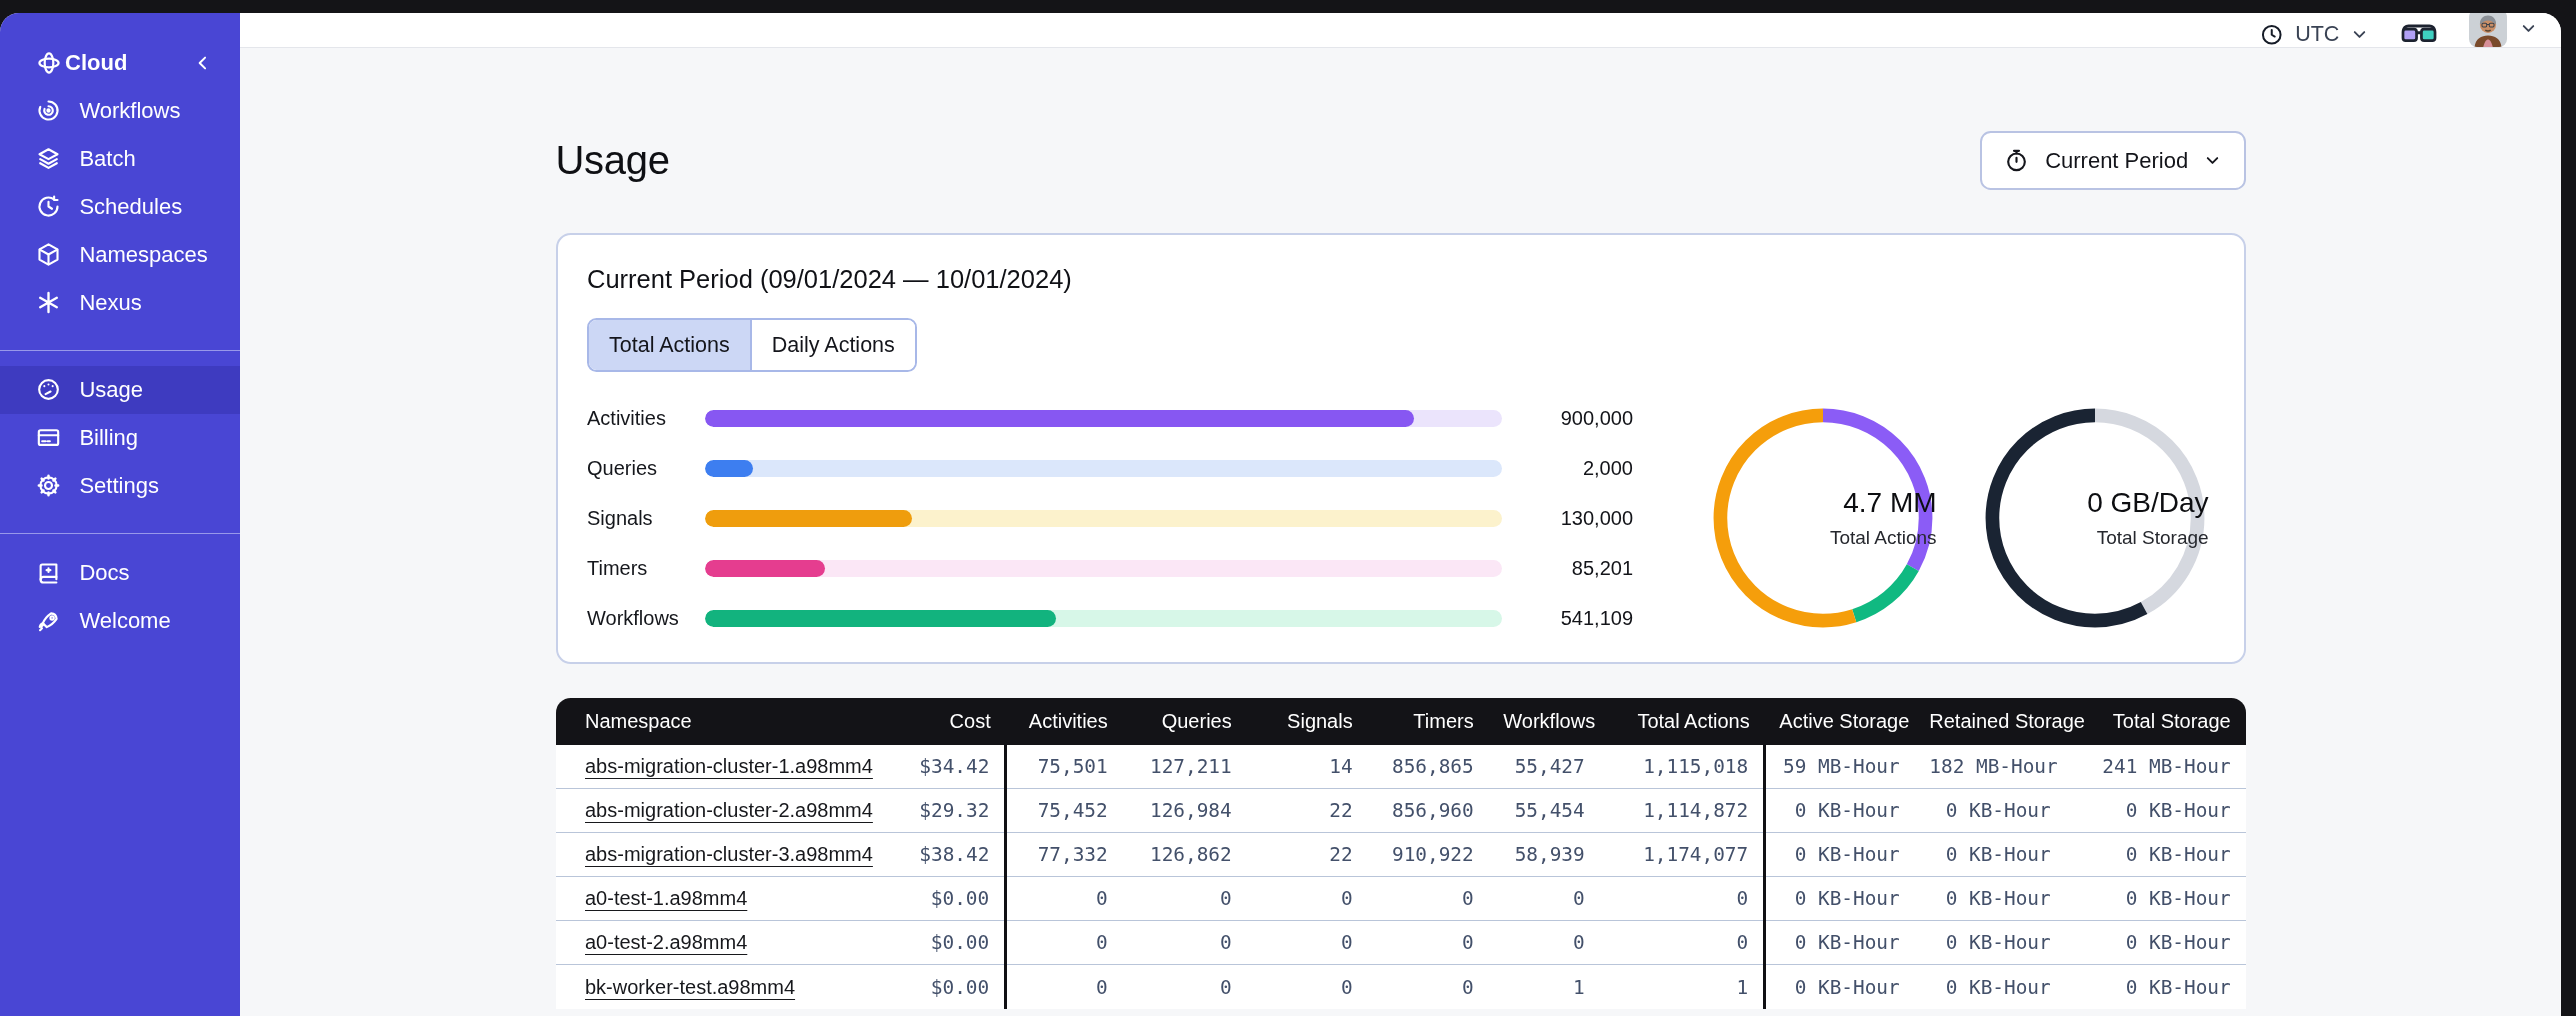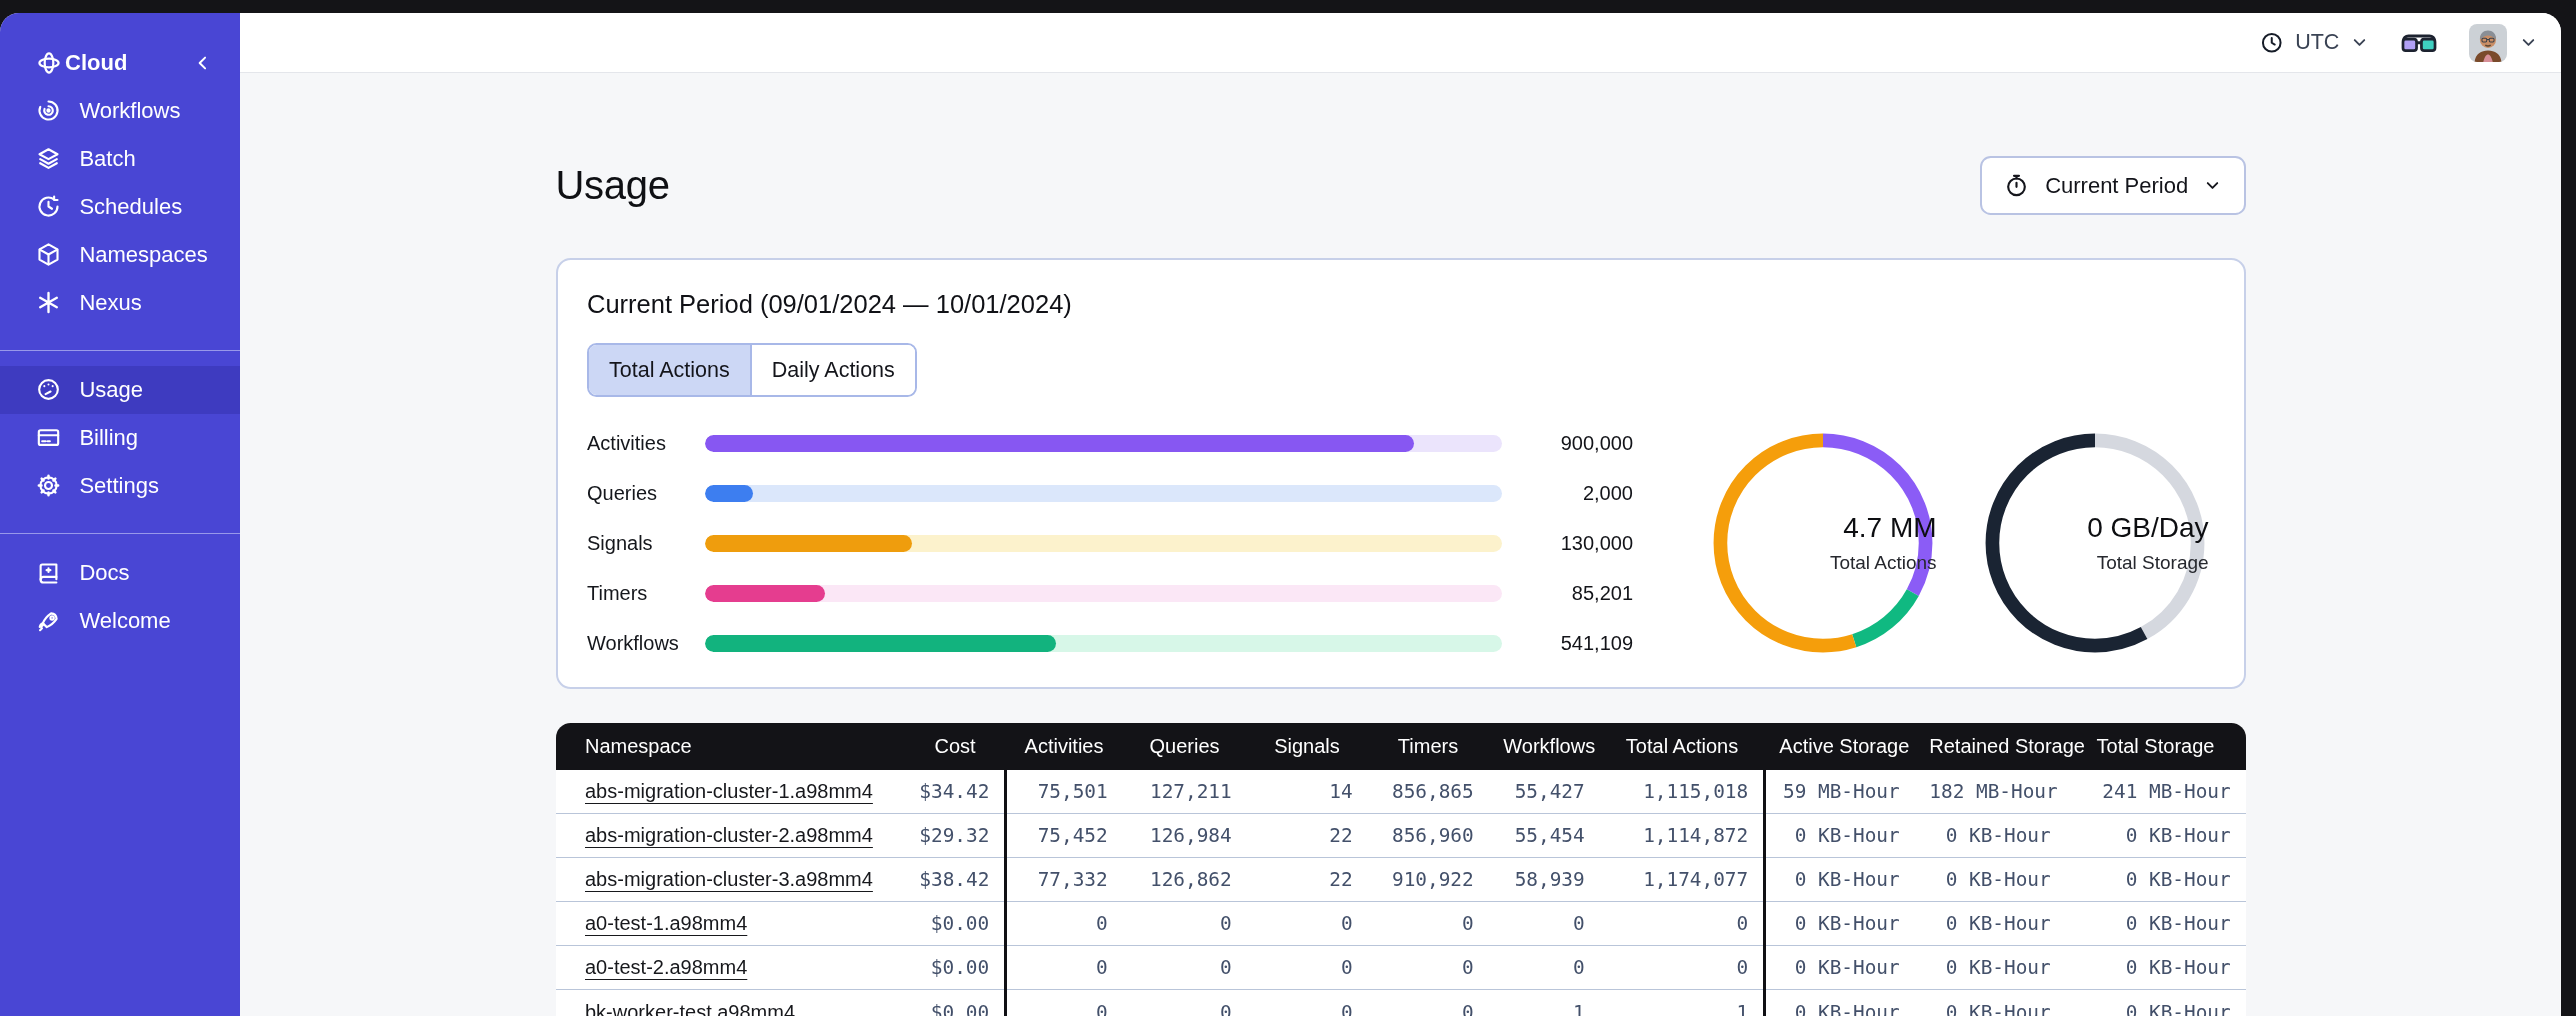--- a/index.html
+++ b/index.html
@@ -28,22 +28,22 @@
   .side-item svg { width:27px; height:27px; flex:none; }
   .side-item.active { background:#3e3bc0; }
   .side-item.brand { font-weight:600; justify-content:space-between; padding-right:27px; }
   .brand-left { display:flex; align-items:center; gap:2px; }
   .brand-left svg { width:28px; height:28px; }
   .collapse svg { width:20px; height:20px; }
   .side-divider { height:1.3px; background:rgba(232,234,255,.5); margin:23px 0 14.8px; flex:none; }
   
   .main { flex:1; min-width:0; display:flex; flex-direction:column; }
   .topbar {
-    height:60px; flex:none; background:#fff; border-bottom:1.3px solid #e4e6eb;
-    display:flex; align-items:center; justify-content:flex-end; gap:31px; padding:0 23px;
+    height:35px; flex:none; background:#fff; border-bottom:1.3px solid #e4e6eb;
+    display:flex; align-items:flex-end; justify-content:flex-end; gap:31px; padding:0 23px;
   }
   .tz-button { display:flex; align-items:center; gap:10.7px; font-size:21.5px; font-weight:500; color:#3a4354; cursor:pointer; }
   .tz-button .clock svg { width:25.5px; height:25.5px; color:#161c28; display:block; }
   .chev svg { width:19px; height:19px; color:#3a4354; display:block; }
   .glasses-button { cursor:pointer; display:flex; }
   .glasses-button svg { width:38px; height:28px; }
   .account-button { display:flex; align-items:center; gap:12px; cursor:pointer; }
   .avatar { width:38px; height:38px; border-radius:8px; overflow:hidden; flex:none; }
   .avatar svg { width:100%; height:100%; display:block; }
   .content { flex:1; overflow:hidden; display:flex; justify-content:center; }
@@ -79,21 +79,21 @@
   .donut { width:228px; height:228px; position:relative; flex:none; }
   .donut svg { width:100%; height:100%; display:block; }
   .donut-center { position:absolute; inset:0; display:flex; flex-direction:column; align-items:flex-end; justify-content:center; gap:8px; }
   .donut-value { font-size:28px; font-weight:500; color:#0d0e11; }
   .donut-label { font-size:19px; color:#26282e; }
   
   .table-wrap { margin-top:34px; border-radius:14.8px 14.8px 0 0; overflow:hidden; }
   table { width:100%; border-collapse:collapse; background:#fff; table-layout:fixed; }
   thead th {
     background:#131317; color:#fff; font-weight:500; font-size:20px;
-    height:47px; padding:0 14.8px; text-align:center; white-space:nowrap;
+    height:47px; padding:0 14.8px; text-align:right; white-space:nowrap;
   }
   thead th.col-left { text-align:left; padding-left:29.5px; }
   tbody td {
     height:44px; padding:0 14.8px; text-align:right; white-space:nowrap;
     font-family:"DejaVu Sans Mono","Liberation Mono",monospace;
     font-size:19.4px; color:#43506a; border-top:1.3px solid #b9c5d9;
   }
   tbody tr:first-child td { border-top:none; }
   tbody td.col-left { text-align:left; padding-left:29.5px; }
   tbody td.group-divider { border-right:3.4px solid #101014; }

